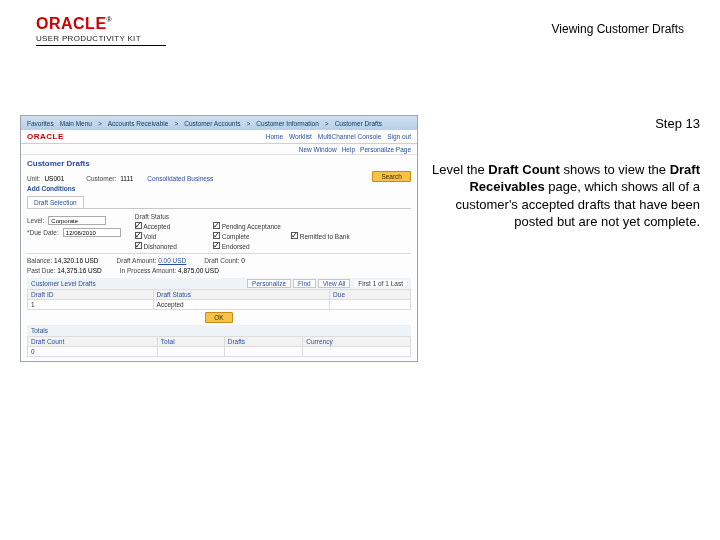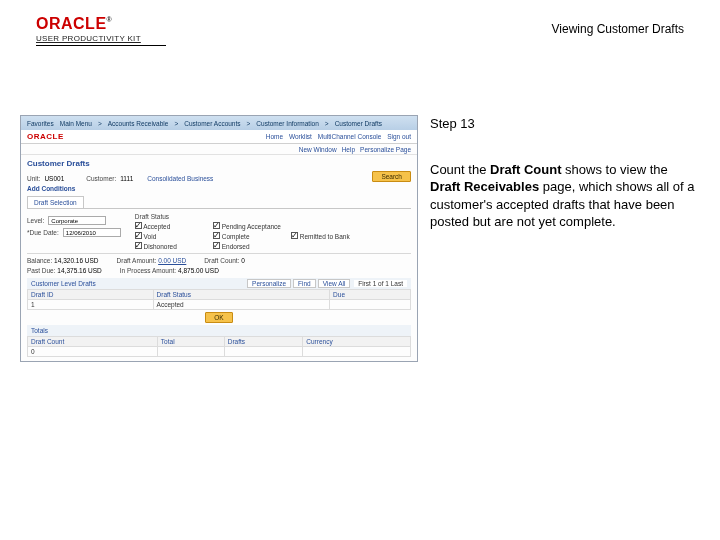--- a/index.html
+++ b/index.html
@@ -4,27 +4,27 @@
 <style>
   * { box-sizing: border-box; margin: 0; padding: 0; }
   html, body { width: 720px; height: 540px; font-family: Arial, Helvetica, sans-serif; background: #fff; color: #000; }
   .page { position: relative; width: 720px; height: 540px; }
 
   
   .hdr { position: absolute; left: 36px; top: 16px; right: 36px; display: flex; justify-content: space-between; align-items: flex-start; }
   .logo { display: flex; flex-direction: column; }
   .logo-oracle { font-family: Arial, sans-serif; font-weight: 700; font-size: 16px; letter-spacing: 0.5px; color: #c00; line-height: 1; }
   .logo-oracle sup { font-size: 7px; vertical-align: top; color: #333; }
-  .logo-sub { font-size: 8px; letter-spacing: 0.3px; color: #222; margin-top: 2px; text-decoration: underline; }
+  .logo-sub { font-size: 8px; letter-spacing: 0.3px; color: #222; margin-top: 2px; }
   .logo-rule { width: 130px; border: 0; border-top: 1px solid #000; margin-top: 2px; }
   .title { font-size: 12px; color: #000; margin-top: 6px; }
 
   
   .body-left  { position: absolute; left: 20px;  top: 115px; width: 398px; }
-  .body-right { position: absolute; left: 430px; top: 115px; width: 270px; font-size: 13px; line-height: 1.35; }
+  .body-right { position: absolute; left: 430px; top: 115px; width: 270px; font-size: 13px; line-height: 1.35; text-align: right; }
   .step-label { margin-bottom: 28px; }
   .instr b { font-weight: 700; }
 
   
   .app { width: 398px; border: 1px solid #9aa4b3; font-size: 6.5px; color: #333; background: #fdfdfd; }
   .app .bluebar { background: linear-gradient(#cfe0f0,#b8cfe6); height: 14px; display:flex; align-items:center; padding:0 6px; gap:6px; color:#103a63; }
   .app .bluebar span { white-space: nowrap; }
   .app .oracle-mini { background:#fff; height:14px; display:flex; align-items:center; justify-content:space-between; padding:0 6px; border-bottom:1px solid #d0d0d0;}
   .app .oracle-mini .l { color:#c00; font-weight:700; font-size:8px; letter-spacing:.5px;}
   .app .oracle-mini .r span { color:#2a4f9a; margin-left:4px; }
@@ -58,21 +58,21 @@
       <div class="logo-oracle"><span>ORACLE</span><sup>®</sup></div>
       <div class="logo-sub">USER PRODUCTIVITY KIT</div>
       <hr class="logo-rule">
     </div>
     <div class="title">Viewing Customer Drafts</div>
   </div>
 
   <div class="body-right">
     <div class="step-label">Step 13</div>
     <p class="instr">
-      <span>Count the </span><b>Draft Count</b><span> shows to view the </span><b>Draft Receivables</b><span> page, which shows all of a customer's accepted drafts that have been posted but are not yet complete.</span>
+      <span>Level the </span><b>Draft Count</b><span> shows to view the </span><b>Draft Receivables</b><span> page, which shows all of a customer's accepted drafts that have been posted but are not yet complete.</span>
     </p>
   </div>
 
   <div class="body-left">
     <div class="app">
 
       <div class="bluebar">
         <span>Favorites</span>
         <span>Main Menu</span>&gt;
         <span>Accounts Receivable</span>&gt;

